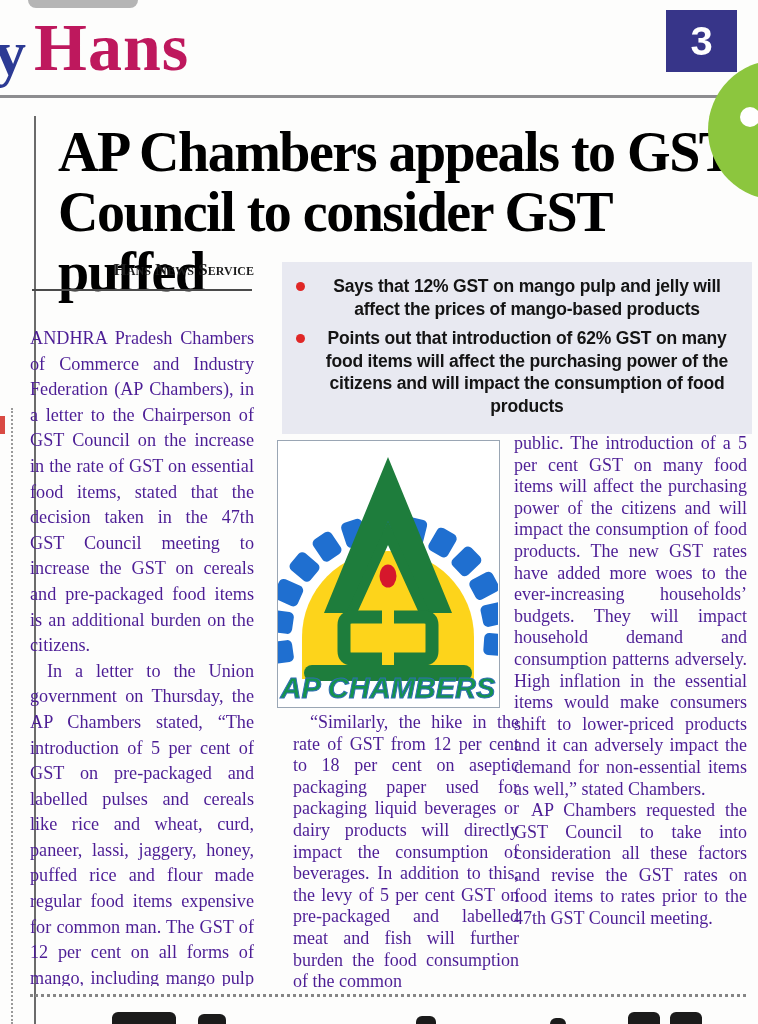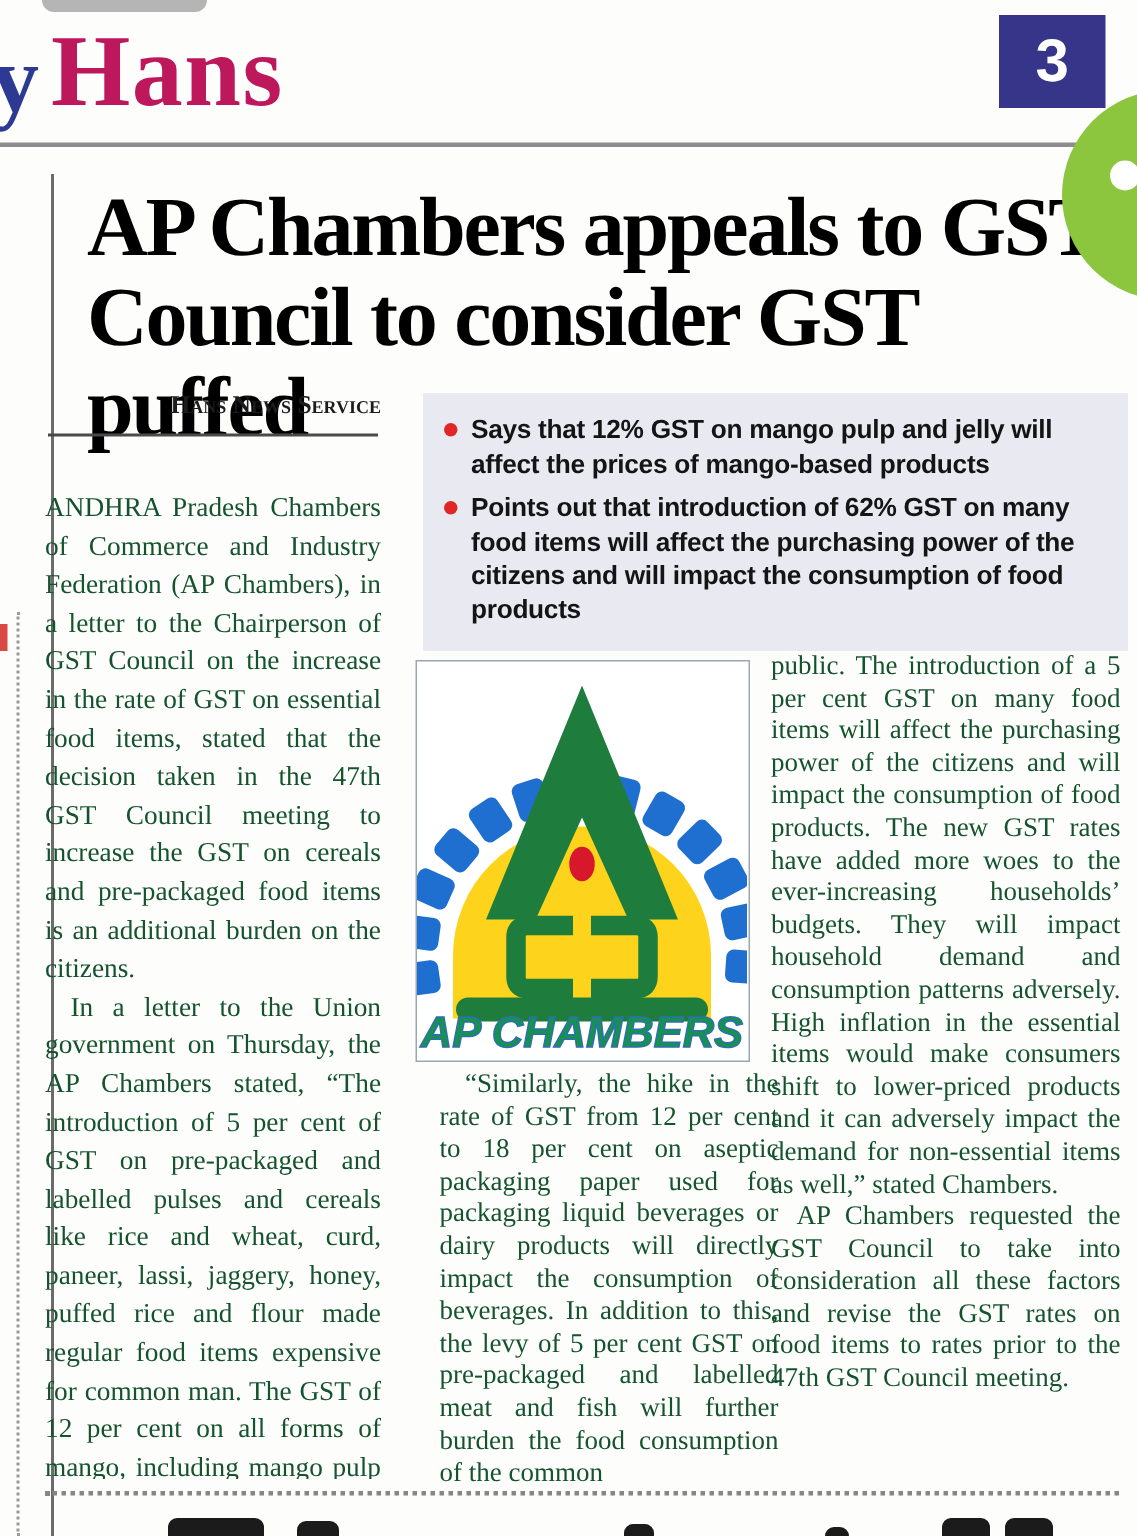--- a/index.html
+++ b/index.html
@@ -33,27 +33,27 @@
   .headline{position:absolute;left:58px;top:122px;width:708px;color:#000000;
     font:600 56px "Liberation Serif",serif;line-height:60px;letter-spacing:-1.5px;}
   
   .byline{position:absolute;left:30px;top:258px;width:224px;text-align:right;
     font:bold 17px "Liberation Serif",serif;font-variant:small-caps;
     color:#1c1c1c;line-height:23px;}
   .byline .rule{border:none;border-top:2px solid #4a4a4a;margin:8px 2px 0 2px;}
   
   .highlight-box{position:absolute;left:282px;top:262px;width:470px;height:172px;
     background:#e8e9f1;box-sizing:border-box;padding:13px 12px 8px 14px;}
-  .hl-item{display:flex;margin-bottom:7px;}
+  .hl-item{display:flex;margin-bottom:7px;text-align:center;}
   .hl-bullet{flex:0 0 9px;width:9px;height:9px;border-radius:50%;background:#e02726;
     margin:7px 9px 0 0;}
   .hl-text{font:bold 17.5px "Liberation Sans",sans-serif;color:#141414;
     line-height:22.5px;letter-spacing:-0.2px;}
   
-  .col{position:absolute;color:#14532d;text-align:justify;}
+  .col{position:absolute;color:#4c1d95;text-align:justify;}
   .col p{margin:0;}
   .col p + p{text-indent:17px;}
   .col-1{left:30px;top:326px;width:224px;max-height:660px;overflow:hidden;
     font-size:18.2px;line-height:25.6px;}
   .col-2{left:274px;top:712px;width:226px;max-height:284px;overflow:hidden;
     font-size:18px;line-height:21.6px;margin-left:19px;}
   .col-2 p{text-indent:17px;}
   .col-3{left:514px;top:433px;width:233px;max-height:563px;overflow:hidden;
     font-size:18px;line-height:21.6px;}
   

